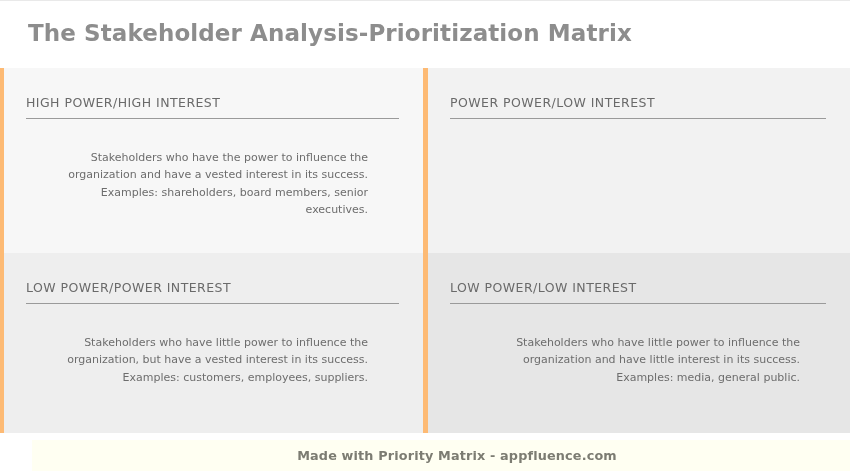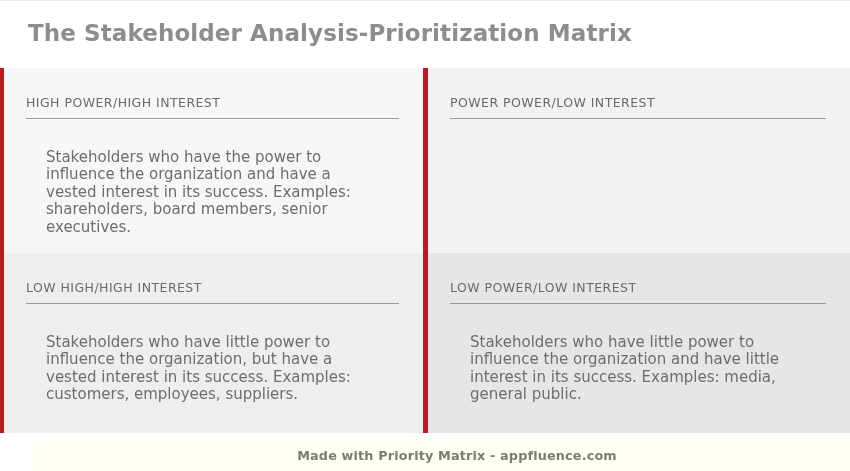--- a/index.html
+++ b/index.html
@@ -49,21 +49,21 @@
     font-family: "DejaVu Sans", "Liberation Sans", sans-serif;
   }
 
   
   .matrix {
     position: absolute;
     left: 0;
     top: 68px;
     width: 850px;
     height: 365px;
-    background: #b91c1c;
+    background: #fdba74;
   }
 
   .quadrant {
     position: absolute;
     box-sizing: border-box;
     overflow: hidden;
   }
 
   
   .q-tl { left: 4px;   top: 0px;   width: 419px; height: 185px; background: #f7f7f7; }
@@ -87,25 +87,26 @@
     letter-spacing: 0.45px;
     color: #6a6a6a;
     border-bottom: 1px solid #9a9a9a;
     white-space: nowrap;
     font-family: "DejaVu Sans", "Liberation Sans", sans-serif;
   }
 
   .q-body {
     margin: 0;
     padding: 30px 0 0 20px;
-    font-size: 15px;
+    font-size: 11px;
     line-height: 17.4px;
     color: #6d6d6d;
     max-width: 322px;
     font-family: "DejaVu Sans", "Liberation Sans", sans-serif;
+    text-align: right;
   }
   .q-tr .q-body,
   .q-br .q-body { max-width: 330px; }
 
   
   .footer-gap {
     position: absolute;
     left: 0;
     top: 433px;
     width: 850px;
@@ -152,21 +153,21 @@
     </div>
 
     <div class="quadrant q-tr">
       <div class="q-inner">
         <h2 class="q-title">POWER POWER/LOW INTEREST</h2>
       </div>
     </div>
 
     <div class="quadrant q-bl">
       <div class="q-inner">
-        <h2 class="q-title">LOW HIGH/HIGH INTEREST</h2>
+        <h2 class="q-title">LOW POWER/POWER INTEREST</h2>
         <p class="q-body">Stakeholders who have little power to influence the organization, but have a vested interest in its success. Examples: customers, employees, suppliers.</p>
       </div>
     </div>
 
     <div class="quadrant q-br">
       <div class="q-inner">
         <h2 class="q-title">LOW POWER/LOW INTEREST</h2>
         <p class="q-body">Stakeholders who have little power to influence the organization and have little interest in its success. Examples: media, general public.</p>
       </div>
     </div>

